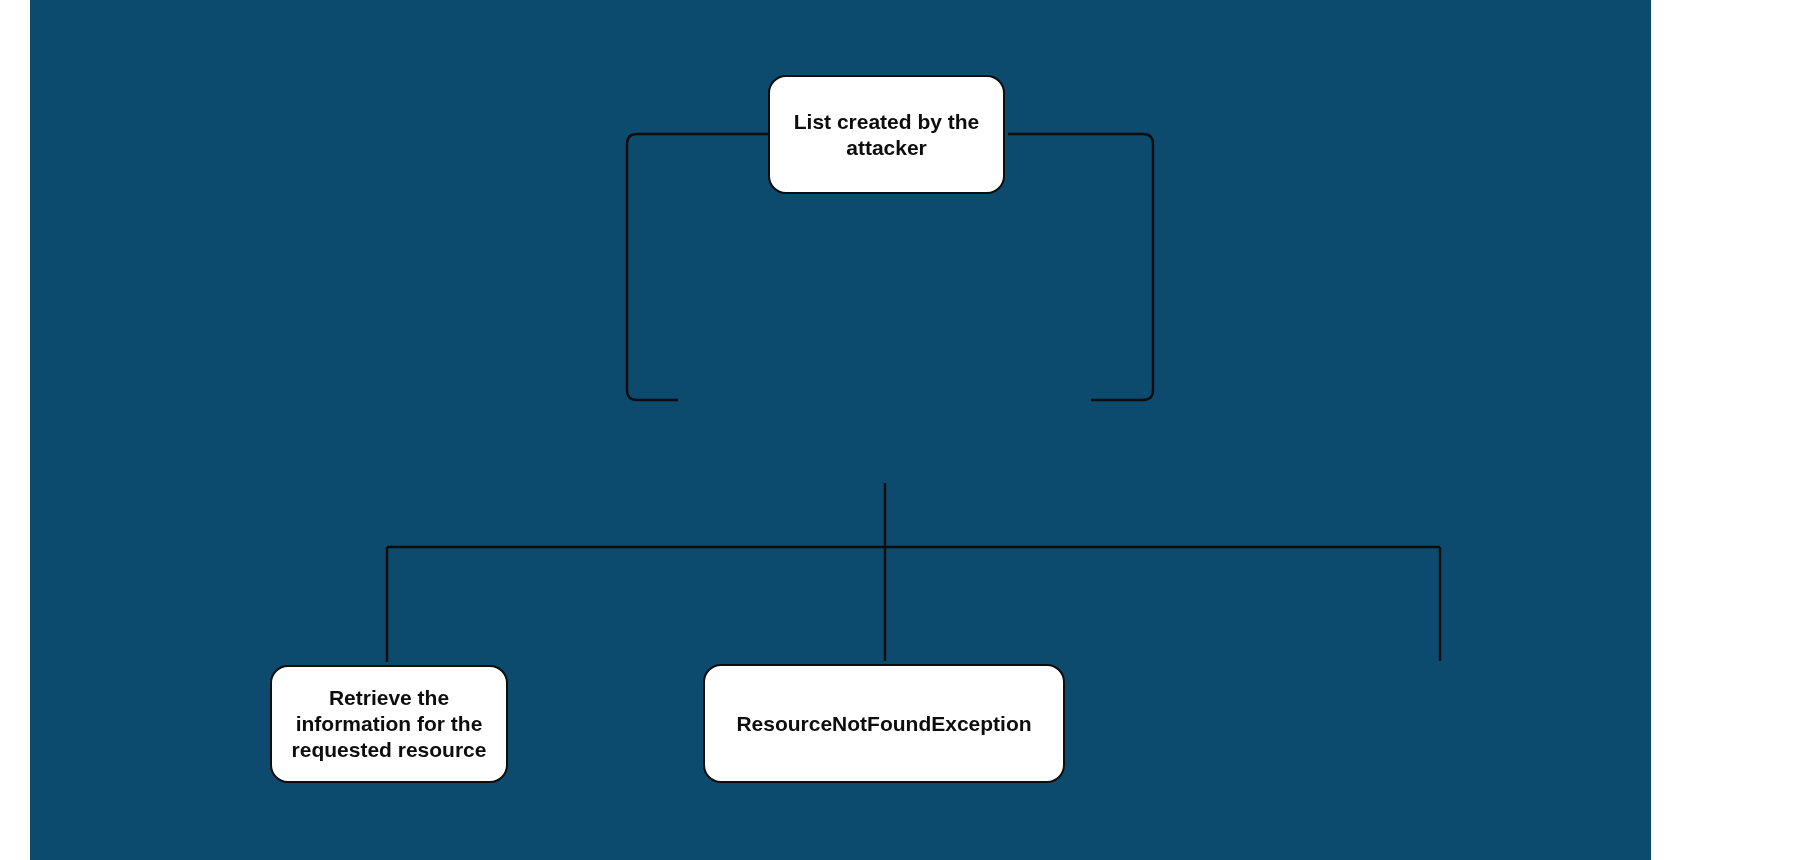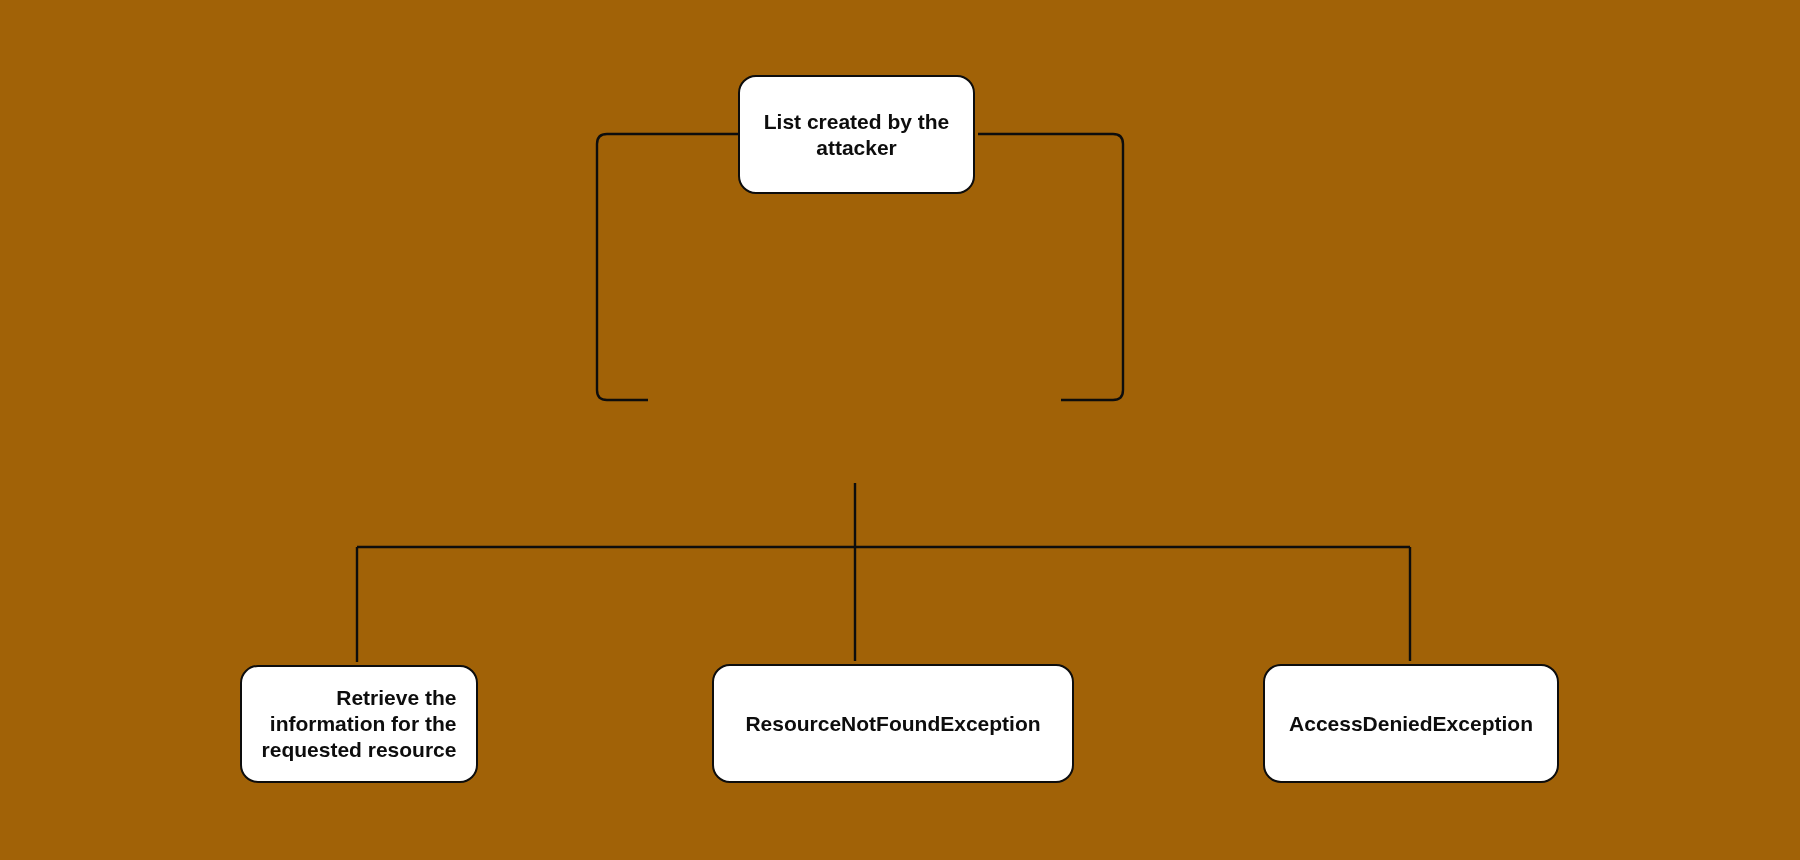--- a/index.html
+++ b/index.html
@@ -2,25 +2,26 @@
 <html><head>
 <meta charset="utf-8">
 <style>
   html, body {
     margin: 0;
     padding: 0;
     background: #ffffff;
   }
   .canvas {
     position: relative;
-    width: 1800px;
+    width: 1621px;
     height: 860px;
-    background: #a16207;
+    background: #0c4a6e;
     overflow: hidden;
     font-family: "Liberation Sans", "DejaVu Sans", sans-serif;
+    margin-left: 30px;
   }
   .connectors {
     position: absolute;
     left: 0;
     top: 0;
     width: 1800px;
     height: 860px;
   }
   .connectors path {
     fill: none;
@@ -40,22 +41,22 @@
     text-align: center;
     white-space: pre-line;
     font-size: 21px;
     line-height: 26px;
     font-weight: 700;
     color: #0d0d0d;
     padding: 4px 8px;
   }
   .node-top      { left: 738px; top: 75px;  width: 237px; height: 119px; }
   .node-loop     { left: 651px; top: 318px; width: 410px; height: 165px; }
-  .node-retrieve { left: 240px; top: 665px; width: 238px; height: 118px; text-align: right; }
-  .node-notfound { left: 712px; top: 664px; width: 362px; height: 119px; }
+  .node-retrieve { left: 240px; top: 665px; width: 238px; height: 118px; }
+  .node-notfound { left: 673px; top: 664px; width: 362px; height: 119px; }
   .node-denied   { left: 1263px; top: 664px; width: 296px; height: 119px; }
 </style>
 </head>
 <body>
 
 <div class="canvas">
 
   <svg class="connectors" viewBox="0 0 1800 860" xmlns="http://www.w3.org/2000/svg">
     <defs>
       <marker id="arrow" viewBox="0 0 17 15" refX="17" refY="7.5" markerUnits="userSpaceOnUse" markerWidth="17" markerHeight="15" orient="auto">
@@ -79,15 +80,14 @@
   <div class="node node-top">List created by the
 attacker</div>
 
 
   <div class="node node-retrieve">Retrieve the
 information for the
 requested resource</div>
 
   <div class="node node-notfound">ResourceNotFoundException</div>
 
-  <div class="node node-denied">AccessDeniedException</div>
 
 </div>
 
 </body></html>

